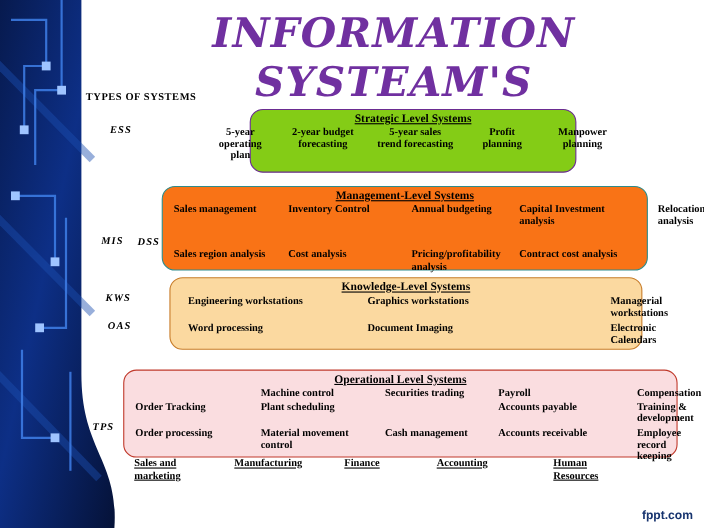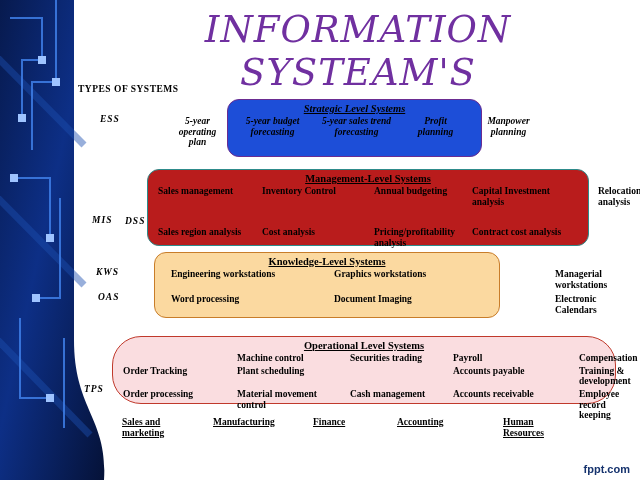--- a/index.html
+++ b/index.html
@@ -11,21 +11,21 @@
     overflow:hidden;
   }
   .slide { position:absolute; inset:0; width:640px; height:480px; background:#fff; }
 
   .left-band { position:absolute; left:0; top:0; }
 
   .title {
     position:absolute; left:84px; top:8px; width:548px;
     text-align:center;
     font-family:"DejaVu Serif", serif;
-    font-style:italic; font-weight:normal;
+    font-style:italic; font-weight:bold;
     font-size:37px; letter-spacing:1px;
     color:#7030a0;
   }
 
   .subtitle {
     position:absolute; left:78px; top:84px;
     font-size:9.5px; font-weight:bold; letter-spacing:.5px; color:#000;
   }
 
   .side-label {
@@ -47,41 +47,41 @@
   .box-header {
     text-align:center;
     font-size:10.5px; font-weight:bold;
     text-decoration:underline;
     margin-bottom:2px;
   }
   .grid { display:grid; column-gap:3px; row-gap:5px;gap:20px; }
   .cell { font-size:9.5px; font-weight:bold; line-height:1.12; color:#000; }
 
   .box-strategic {
-    left:227px; top:99px; width:255px; height:58px;
-    background:#1d4ed8; border-color:#6a2c91;font-style:italic;
+    left:227px; top:99px; width:297px; height:58px;
+    background:#84cc16; border-color:#6a2c91;
   }
   .box-strategic .grid { grid-template-columns:52px 58px 70px 48px 58px; justify-content:center; }
   .box-strategic .cell { text-align:center; }
 
   .box-management {
     left:147px; top:169px; width:442px; height:77px;
-    background:#b91c1c; border-color:#2e8b8b;
+    background:#f97316; border-color:#2e8b8b;
   }
   .box-management .grid { grid-template-columns:84px 92px 78px 106px 1fr; padding-left:4px; }
 
   .box-knowledge {
-    left:154px; top:252px; width:346px; height:66px;
+    left:154px; top:252px; width:430px; height:66px;
     background:#fbd9a0; border-color:#c87d2a;
   }
   .box-knowledge .grid { grid-template-columns:143px 201px 1fr; padding-left:10px; row-gap:4px; }
 
   .box-operational {
-    left:112px; top:336px; width:504px; height:68px;
-    background:#fadde0; border-color:#c0392b;border-radius:29px;
+    left:112px; top:336px; width:504px; height:80px;
+    background:#fadde0; border-color:#c0392b;
   }
   .box-operational .grid { grid-template-columns:94px 93px 83px 106px 1fr; padding-left:4px; row-gap:2px; }
 
   .func {
     position:absolute; top:417px;
     font-size:9.5px; font-weight:bold; line-height:1.15; color:#000;text-decoration:underline;
   }
   .f0 { left:122px; width:62px; }
   .f1 { left:213px; }
   .f2 { left:313px; }
@@ -140,21 +140,21 @@
   <div class="side-label pos-mis">MIS</div>
   <div class="side-label pos-dss">DSS</div>
   <div class="side-label pos-kws">KWS</div>
   <div class="side-label pos-oas">OAS</div>
   <div class="side-label pos-tps">TPS</div>
 
   <div class="box box-strategic">
     <div class="box-header">Strategic Level Systems</div>
     <div class="grid">
       <div class="cell">5-year operating plan</div>
-      <div class="cell">5-year budget forecasting</div>
+      <div class="cell">2-year budget forecasting</div>
       <div class="cell">5-year sales trend forecasting</div>
       <div class="cell">Profit planning</div>
       <div class="cell">Manpower planning</div>
     </div>
   </div>
 
   <div class="box box-management">
     <div class="box-header">Management-Level Systems</div>
     <div class="grid">
       <div class="cell">Sales management</div>

